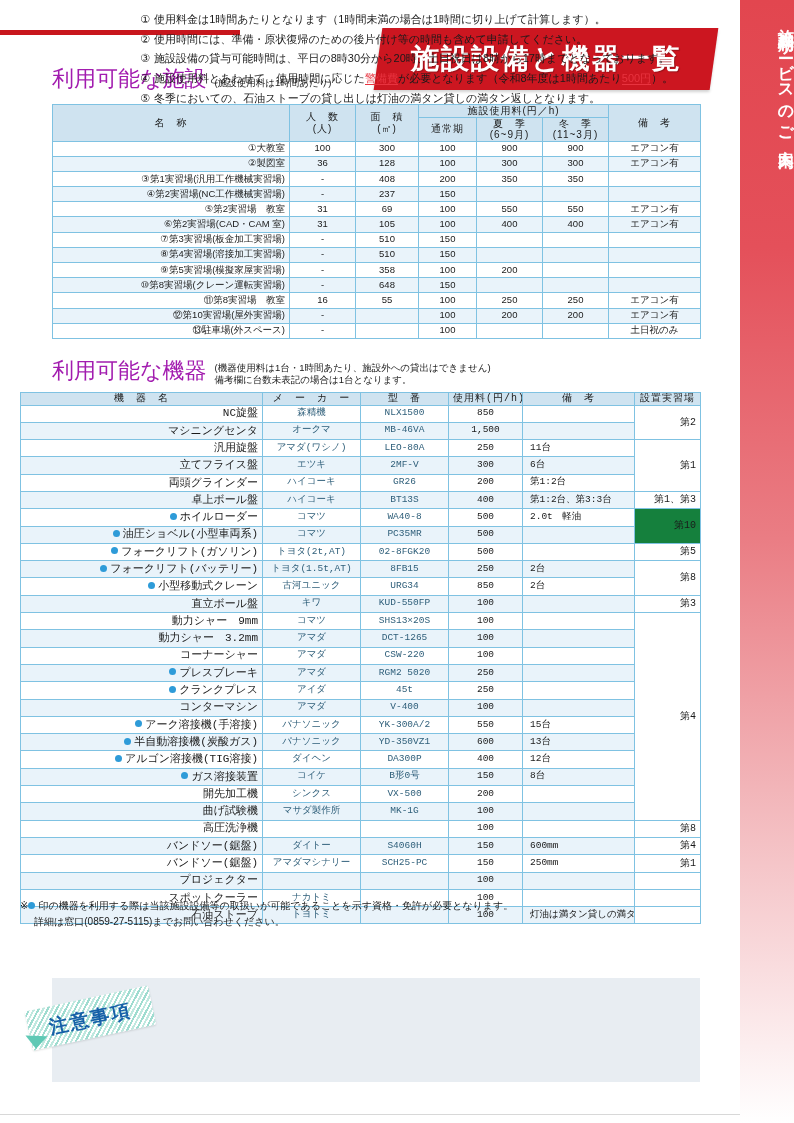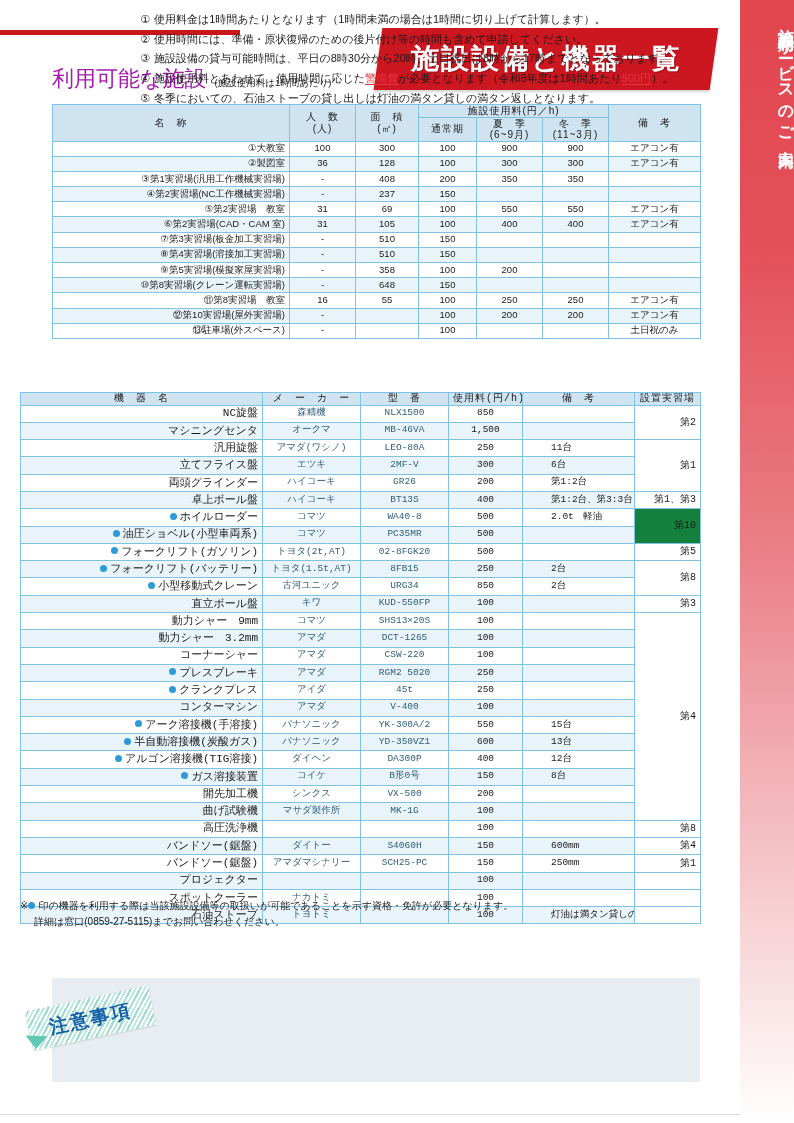--- a/index.html
+++ b/index.html
@@ -140,21 +140,21 @@
     padding-left: 32px;
     font-size: 11px;
   }
   #tbl-equipment td.maker,
   #tbl-equipment td.model,
   #tbl-equipment td.price,
   #tbl-equipment td.note {
     font-size: 9.5px;
   }
   #tbl-equipment td.maker, #tbl-equipment td.model { color: #2f5f7a; }
-  #tbl-equipment td.note { text-align: left; padding-left: 28px; }
+  #tbl-equipment td.note { text-align: left; padding-left: 7px; }
   #tbl-equipment td.ws { text-align: right; font-size: 10px; }
   .lic-dot {
     display: inline-block;
     width: 7px; height: 7px;
     border-radius: 50%;
     background: #2e9bd8;
     margin-right: 3px;
     vertical-align: middle;
     position: relative;
     top: -1px;
@@ -412,20 +412,27 @@
           <td class="c">-</td>
           <td class="c"></td>
           <td class="c">100</td>
           <td class="c"></td>
           <td class="c"></td>
           <td class="c">土日祝のみ</td>
         </tr>
       </tbody>
   </table>
 
+  <div class="sec-head" id="head-equipment">
+    <span class="sec-title">利用可能な機器</span>
+    <span class="sec-sub">
+      <span class="sec-sub-2">(機器使用料は1台・1時間あたり、施設外への貸出はできません)</span>
+      <span class="sec-sub-2">備考欄に台数未表記の場合は1台となります。</span>
+    </span>
+  </div>
 
   <table class="doc-table" id="tbl-equipment">
     <colgroup>
       <col style="width:242px">
         <col style="width:98px">
         <col style="width:88px">
       <col style="width:74px">
         <col style="width:112px">
         <col style="width:66px">
     </colgroup>

